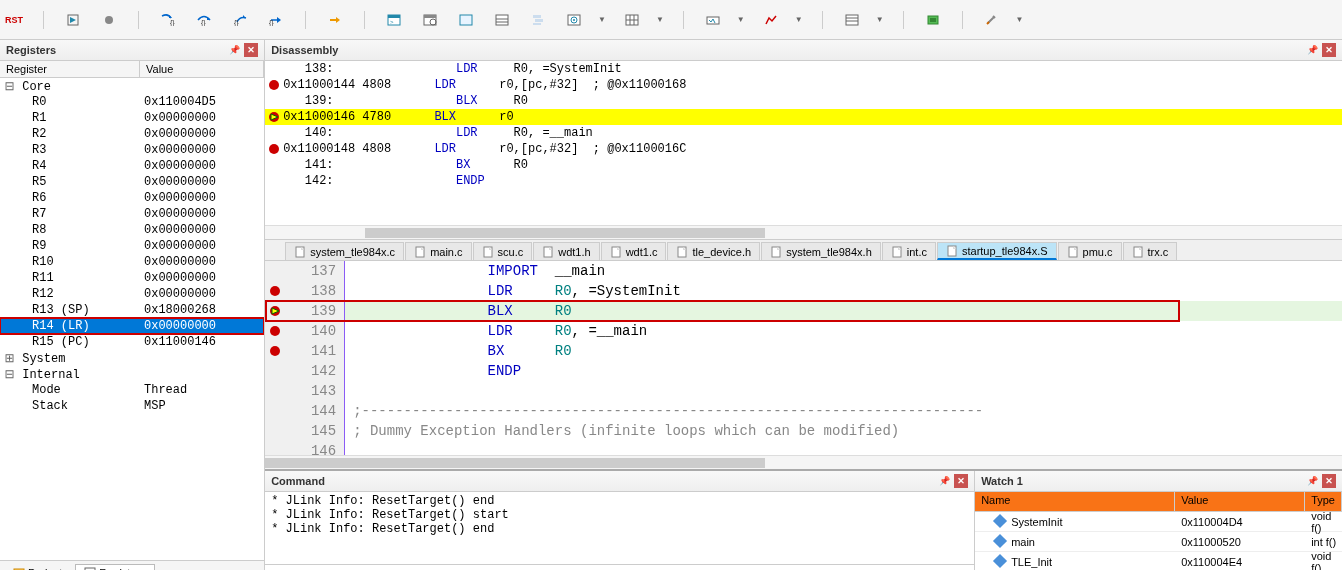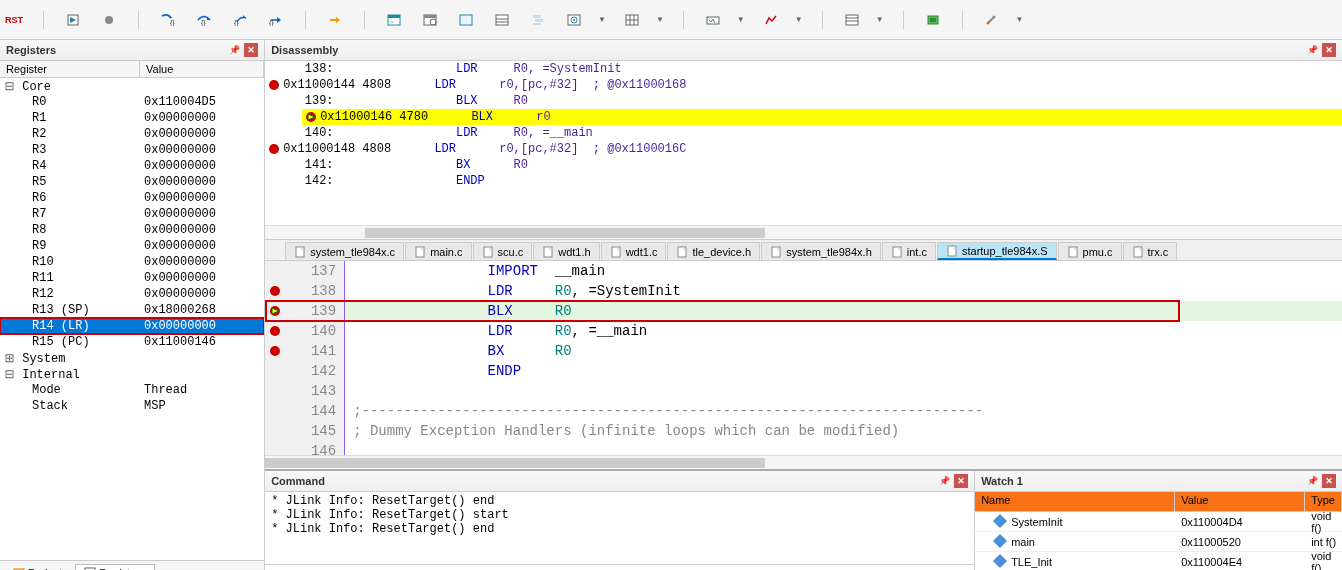--- a/index.html
+++ b/index.html
@@ -24,26 +24,26 @@
 .reg-tree-cell { width: 140px; padding-left: 4px; white-space: nowrap; }
 .reg-val-cell { flex: 1; padding-left: 4px; }
 .tree-exp { display: inline-block; width: 11px; text-align: center; color: #666; font-family: sans-serif; }
 .bottom-tabs { height: 24px; background: #f5f5f5; border-top: 1px solid #ccc; display: flex; align-items: center; padding: 0 4px; gap: 4px; }
 .btab { padding: 2px 8px; display: flex; align-items: center; gap: 3px; border: 1px solid transparent; cursor: pointer; }
 .btab.active { background: #fff; border: 1px solid #bbb; }
 .btab-ico { width: 12px; height: 12px; display: inline-block; }
 .disasm-panel { height: 200px; display: flex; flex-direction: column; border-bottom: 1px solid #ccc; }
 .disasm-body { flex: 1; overflow: auto; font-family: "Courier New", monospace; font-size: 12px; background: #fff; position: relative; }
 .disasm-line { display: flex; height: 16px; align-items: center; white-space: pre; }
-.disasm-line.yellow { background: #ffff00; margin-left: 37px; }
+.disasm-line.yellow { background: #ffff00; }
 .bp-col { width: 18px; display: flex; justify-content: center; align-items: center; }
 .bp-dot { width: 10px; height: 10px; border-radius: 50%; background: #c00; }
 .addr { color: #000; }
 .mnemonic { color: #0000c0; }
-.operand { color: #4c1d95; }
+.operand { color: #000000; }
 .dis-scroll { height: 14px; background: #f5f5f5; border-top: 1px solid #ddd; }
 .dis-scroll-thumb { width: 400px; height: 10px; background: #ccc; margin: 2px 0 0 100px; }
 .tab-strip { height: 21px; background: #f0f0f0; border-bottom: 1px solid #ccc; display: flex; align-items: flex-end; overflow: hidden; padding-left: 20px; }
 .file-tab { padding: 2px 8px; background: #e8e8e8; border: 1px solid #ccc; border-bottom: none; margin-right: 1px; display: flex; align-items: center; gap: 4px; font-size: 11px; cursor: pointer; height: 18px; white-space: nowrap; }
 .file-tab.active { background: #bce4f7; border-bottom: 2px solid #0078d7; }
 .file-ico { width: 12px; height: 12px; }
 .code-editor { flex: 1; display: flex; font-family: "Courier New", monospace; font-size: 14px; overflow: hidden; }
 .gutter { width: 80px; background: #f0f0f0; border-right: 1px solid #8b5cf6; }
 .gut-row { height: 20px; display: flex; align-items: center; }
 .gut-bp { width: 20px; display: flex; justify-content: center; align-items: center; }

